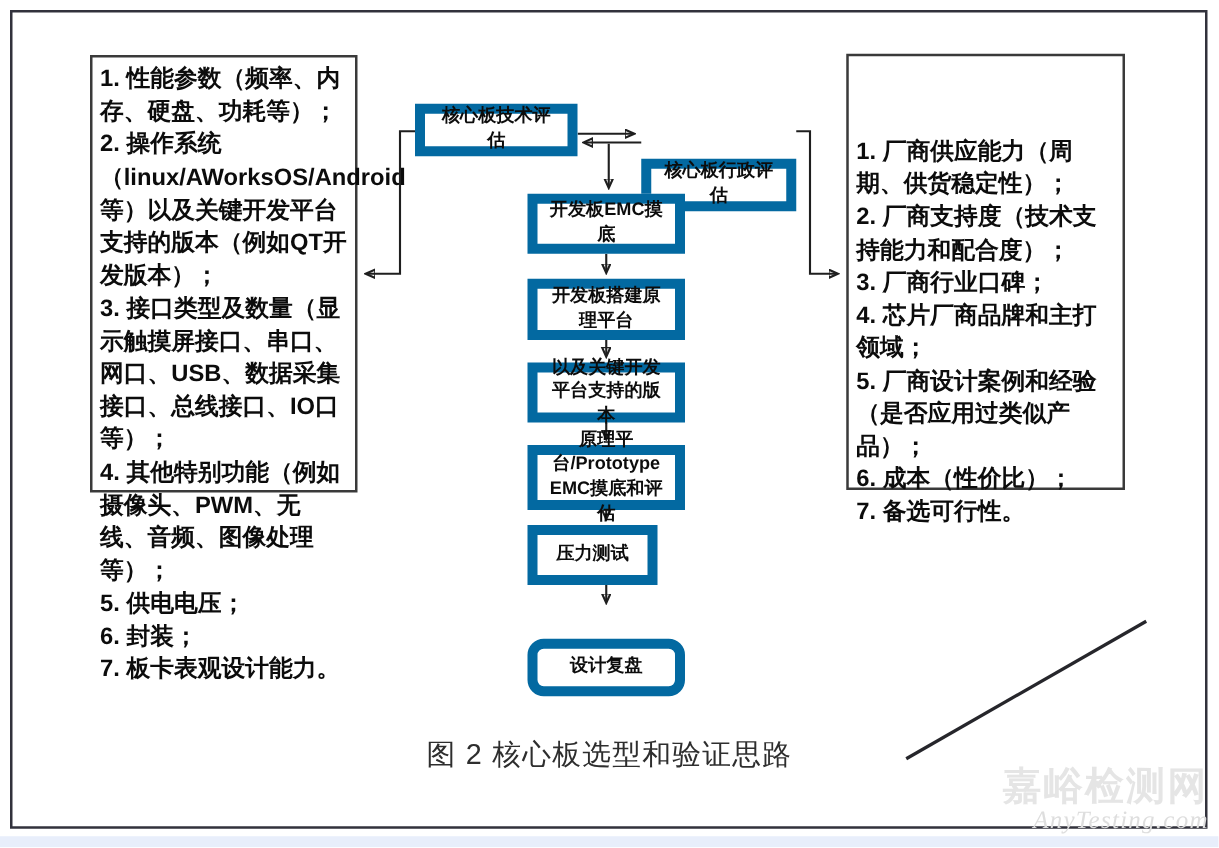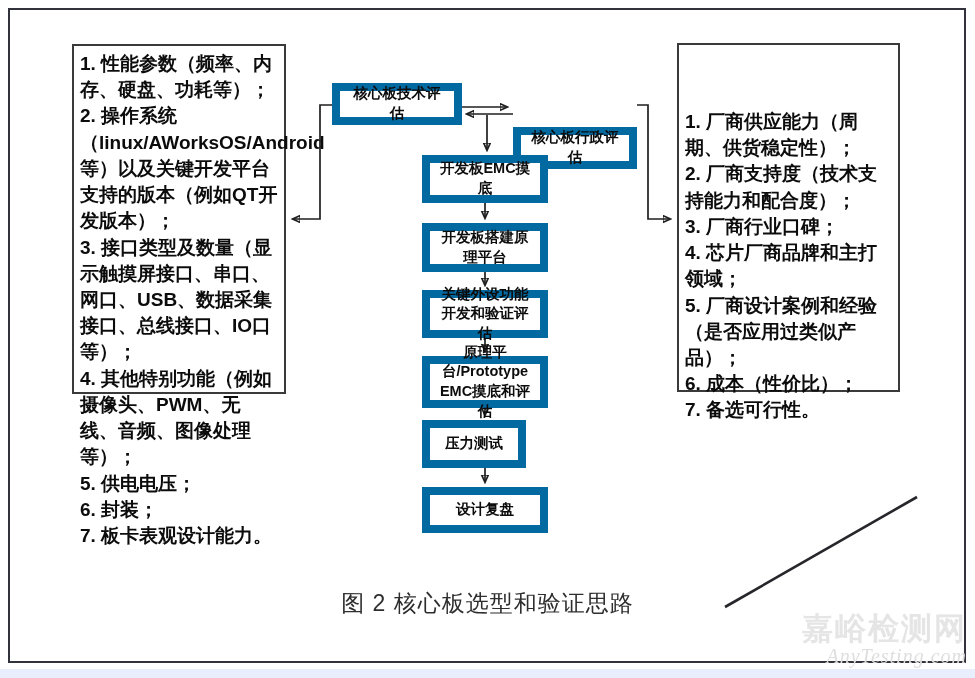--- a/index.html
+++ b/index.html
@@ -29,21 +29,21 @@
     display:flex;align-items:center;justify-content:center;text-align:center;
     font-weight:bold;font-size:14.5px;line-height:1.35;padding:2px 8px;color:#0c0c0c;
   }
   .n-tech{left:332px;top:83px;width:130px;height:42px;}
   .n-admin{left:513px;top:83px;width:124px;height:42px;margin-top:44px;}
   .n-emc{left:422px;top:155px;width:126px;height:48px;}
   .n-platform{left:422px;top:223px;width:126px;height:49px;}
   .n-periph{left:422px;top:290px;width:126px;height:48px;}
   .n-proto{left:422px;top:356px;width:126px;height:52px;padding:2px 5px;}
   .n-stress{left:422px;top:420px;width:104px;height:48px;}
-  .n-review{left:422px;top:487px;width:126px;height:46px;}
+  .n-review{left:422px;top:511px;width:126px;height:46px;border-radius:13px;}
   
   .wires{position:absolute;left:0;top:0;width:975px;height:678px;pointer-events:none;}
   .wires path{stroke:#1f1f1f;stroke-width:1.7;fill:none;}
   .wires .diag{stroke:#26262b;stroke-width:2.6;}
   
   .caption{
     position:absolute;left:0;top:588px;width:975px;text-align:center;
     font-size:23px;color:#2e2e2e;font-weight:400;letter-spacing:1px;
   }
   
@@ -101,21 +101,21 @@
     <path d="M485,468 V481" marker-end="url(#arr)"></path>
     <path d="M332,105 H320 V219 H294" marker-end="url(#arr)"></path>
     <path d="M637,105 H648 V219 H669" marker-end="url(#arr)"></path>
     <path class="diag" d="M725,607 L917,497"></path>
   </svg>
 
   <div class="node n-tech">核心板技术评估</div>
   <div class="node n-admin">核心板行政评估</div>
   <div class="node n-emc">开发板EMC摸底</div>
   <div class="node n-platform">开发板搭建原理平台</div>
-  <div class="node n-periph">关键外设功能开发和验证评估</div>
+  <div class="node n-periph">以及关键开发平台支持的版本</div>
   <div class="node n-proto">原理平台/Prototype EMC摸底和评估</div>
   <div class="node n-stress">压力测试</div>
   <div class="node n-review">设计复盘</div>
 
   <div class="caption">图 2 核心板选型和验证思路</div>
 
   <div class="watermark">
     <div class="wm-title">嘉峪检测网</div>
     <div class="wm-sub">AnyTesting.com</div>
   </div>

